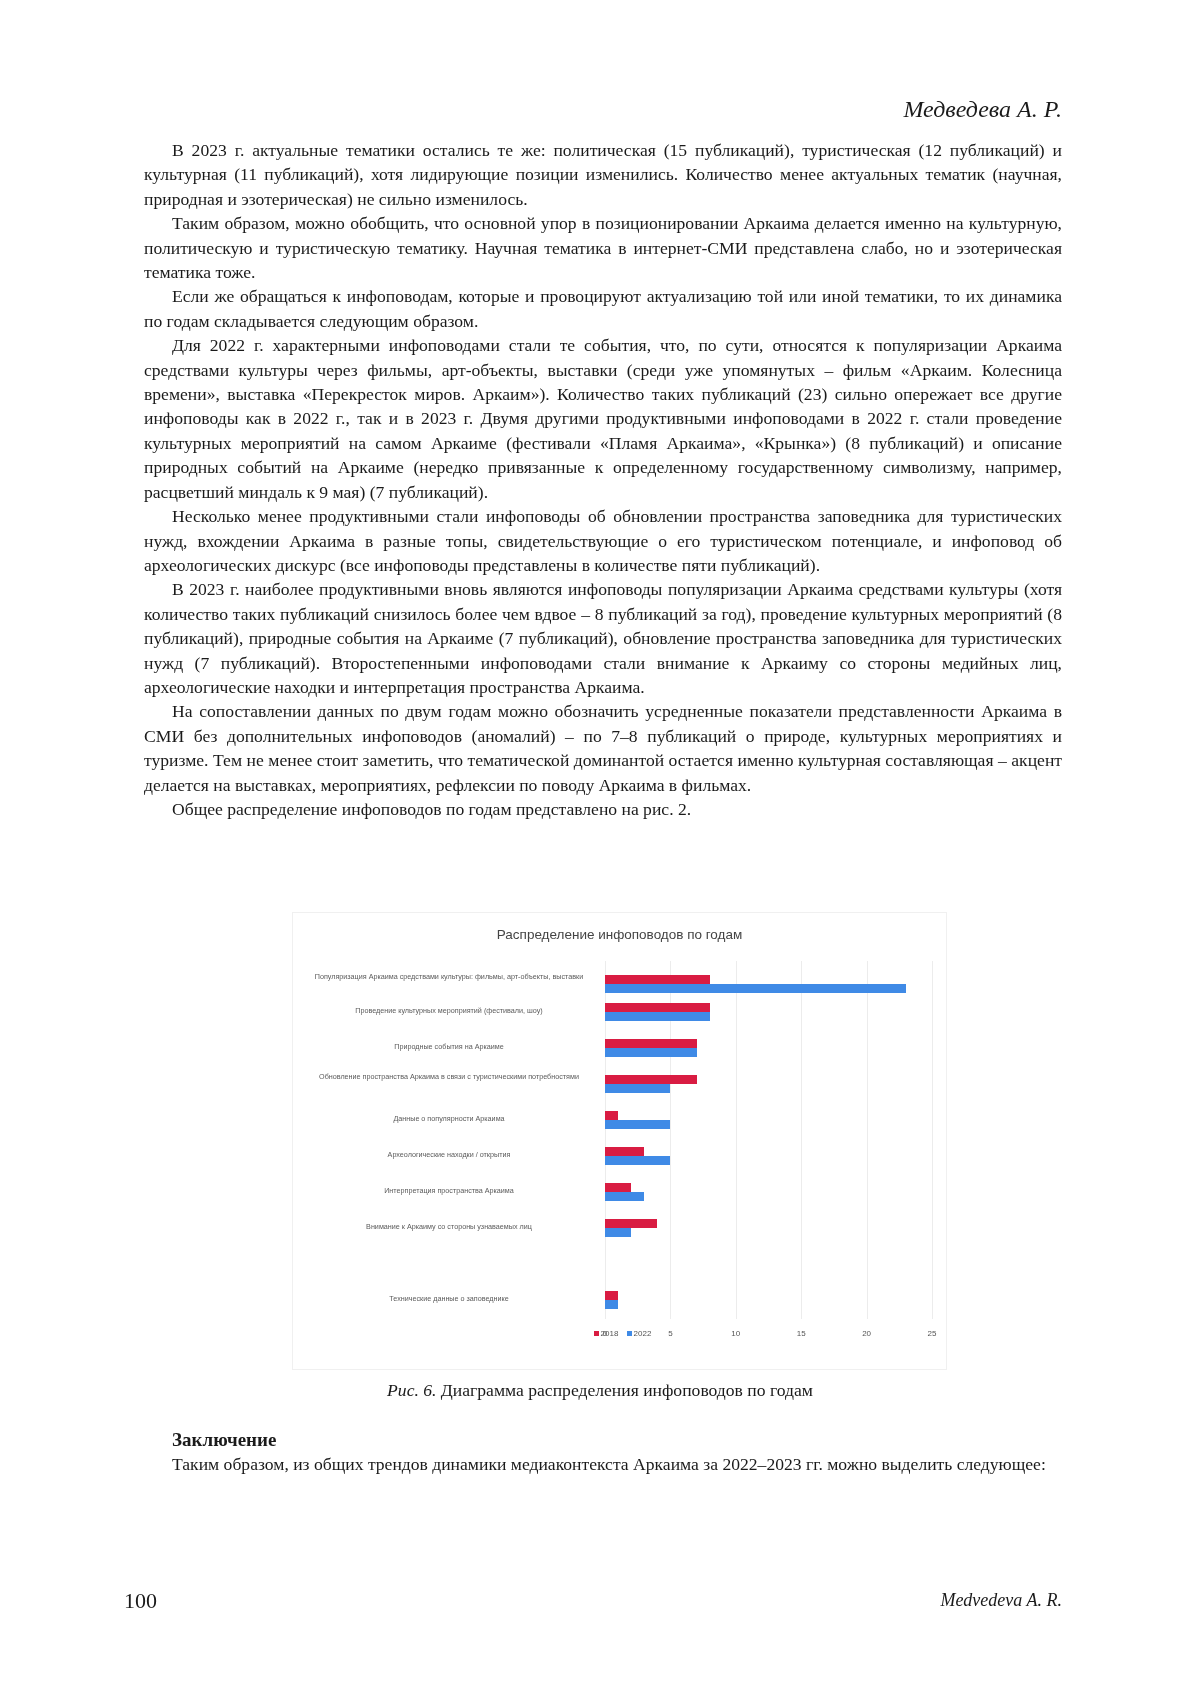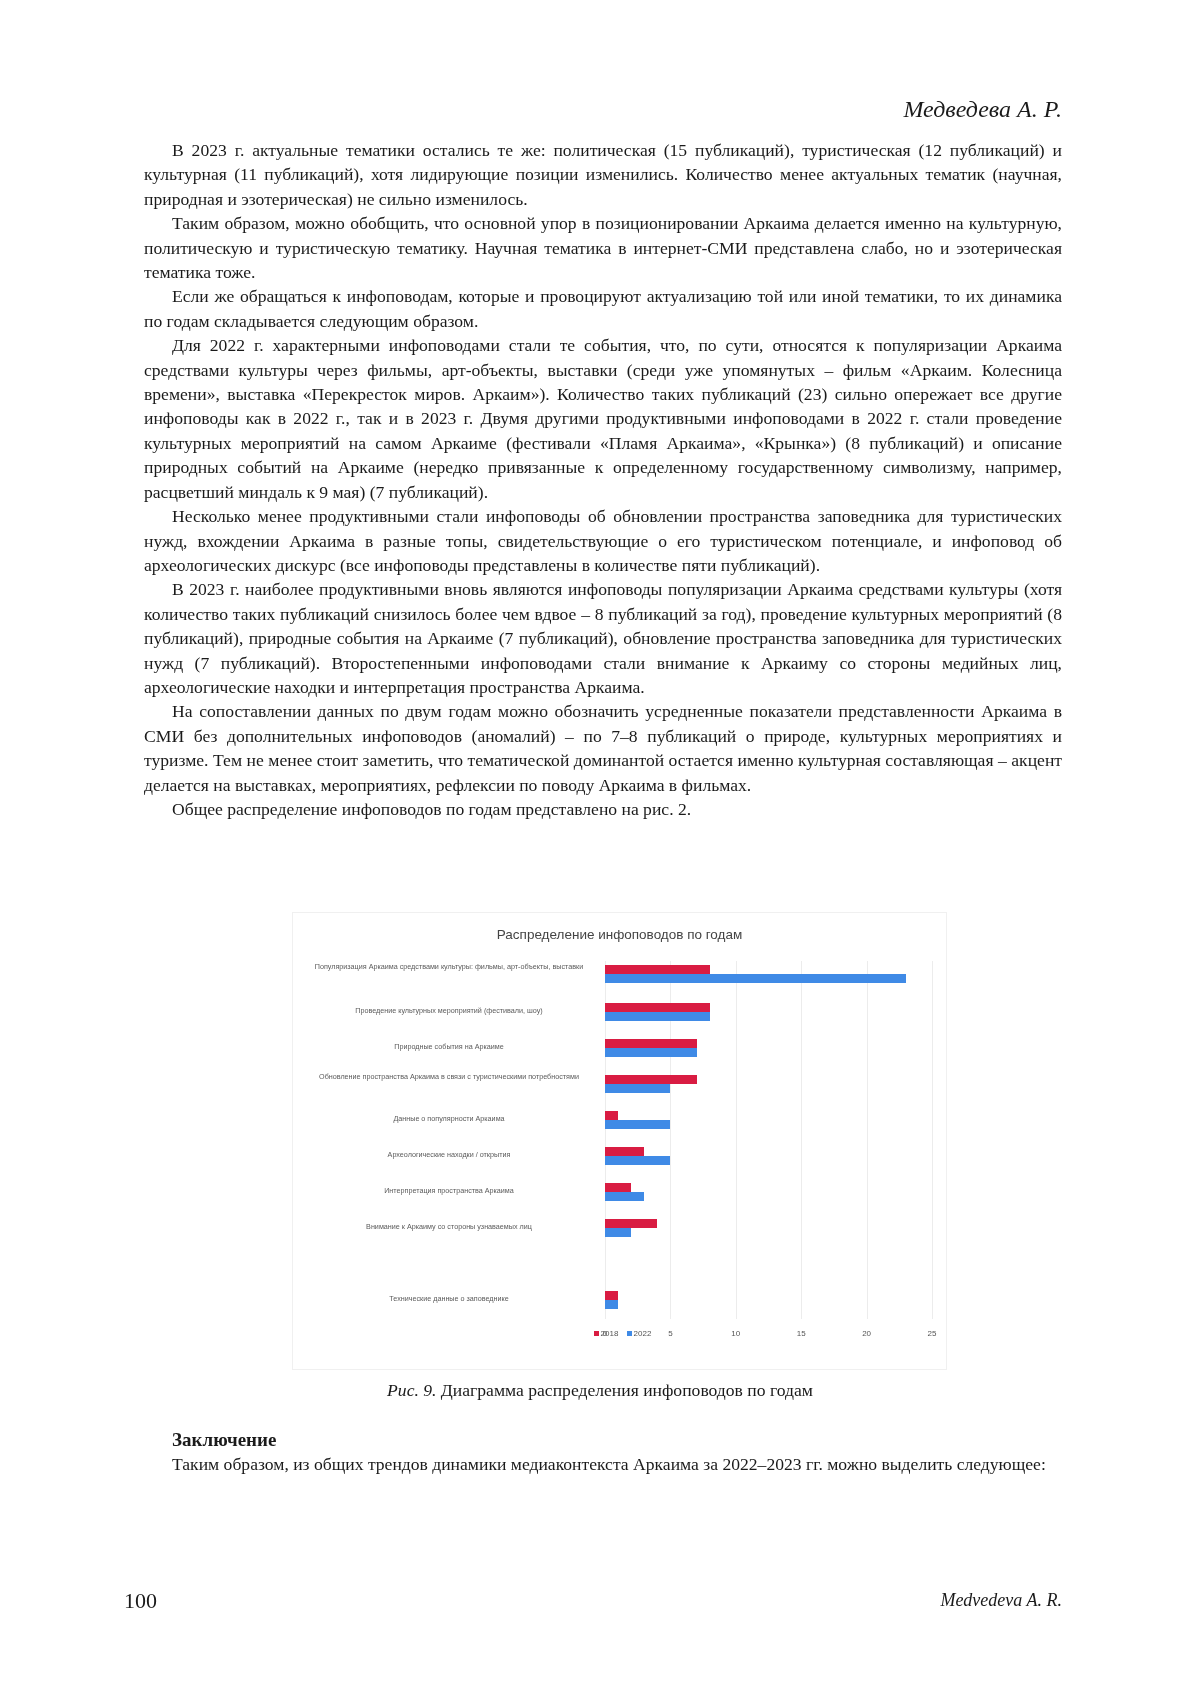--- a/index.html
+++ b/index.html
@@ -56,21 +56,21 @@
       <div class="gridline" style="left: 65.4px;"></div>
       <div class="tick" style="left: 65.4px;">5</div>
       <div class="gridline" style="left: 130.8px;"></div>
       <div class="tick" style="left: 130.8px;">10</div>
       <div class="gridline" style="left: 196.2px;"></div>
       <div class="tick" style="left: 196.2px; text-align: right;">15</div>
       <div class="gridline" style="left: 261.6px;"></div>
       <div class="tick" style="left: 261.6px;">20</div>
       <div class="gridline" style="left: 327px;"></div>
       <div class="tick" style="left: 327px;">25</div>
-      <div class="row" style="top: 0;">
+      <div class="row" style="top: 10px;">
         <div class="cat-label" style="top: 0px;">Популяризация Аркаима средствами культуры: фильмы, арт-объекты, выставки</div>
         <div class="bar y2023" style="top: 4px; width: 104.64px; background: rgb(217, 28, 66);"></div>
         <div class="bar y2022" style="top: 13px; width: 300.84px; background: rgb(63, 138, 230);"></div>
       </div>
       <div class="row" style="top: 38px;">
         <div class="cat-label" style="top: 6px;">Проведение культурных мероприятий (фестивали, шоу)</div>
         <div class="bar y2023" style="top: 4px; width: 104.64px; background: rgb(217, 28, 66);"></div>
         <div class="bar y2022" style="top: 13px; width: 104.64px; background: rgb(63, 138, 230);"></div>
       </div>
       <div class="row" style="top: 74px;">
@@ -109,21 +109,21 @@
         <div class="bar y2022" style="top: 13px; width: 13.08px; background: rgb(63, 138, 230);"></div>
       </div>
     </div>
   <div class="legend">
     <span class="sw" style="background:#d91c42"></span><span>2018</span>
     <span class="sw" style="background:#3f8ae6"></span><span>2022</span>
   </div>
 </div>
 
 <div class="caption">
-  <span class="lead">Рис. 9.</span><span> Диаграмма распределения инфоповодов по годам</span>
+  <span class="lead">Рис. 6.</span><span> Диаграмма распределения инфоповодов по годам</span>
 </div>
 
 <div class="conclusion">
   <h2>Заключение</h2>
   <p>Таким образом, из общих трендов динамики медиаконтекста Аркаима за 2022–2023 гг.  можно выделить следующее:</p>
 </div>
 
 <div class="page-num">100</div>
 <div class="footer-author">Medvedeva A. R.</div>
 

